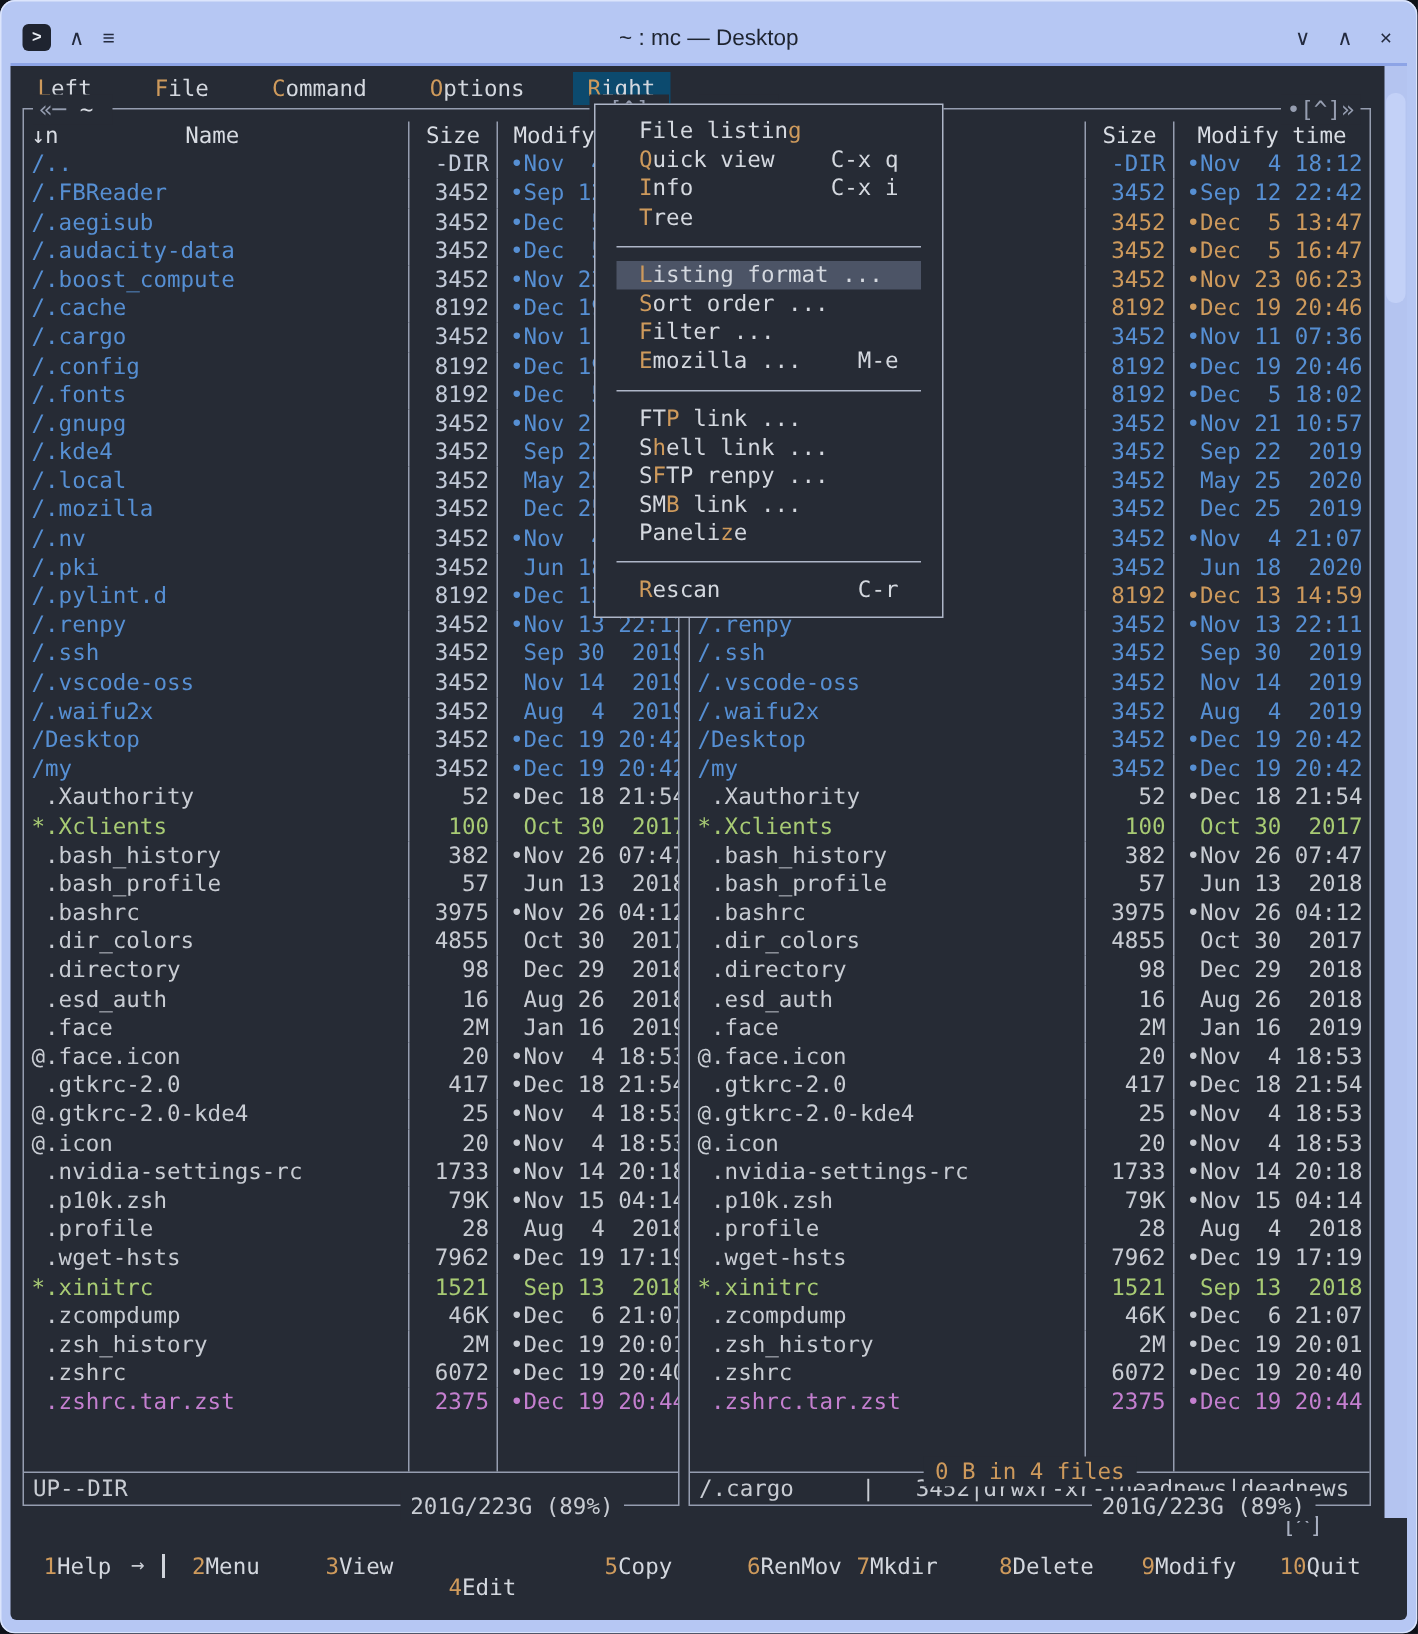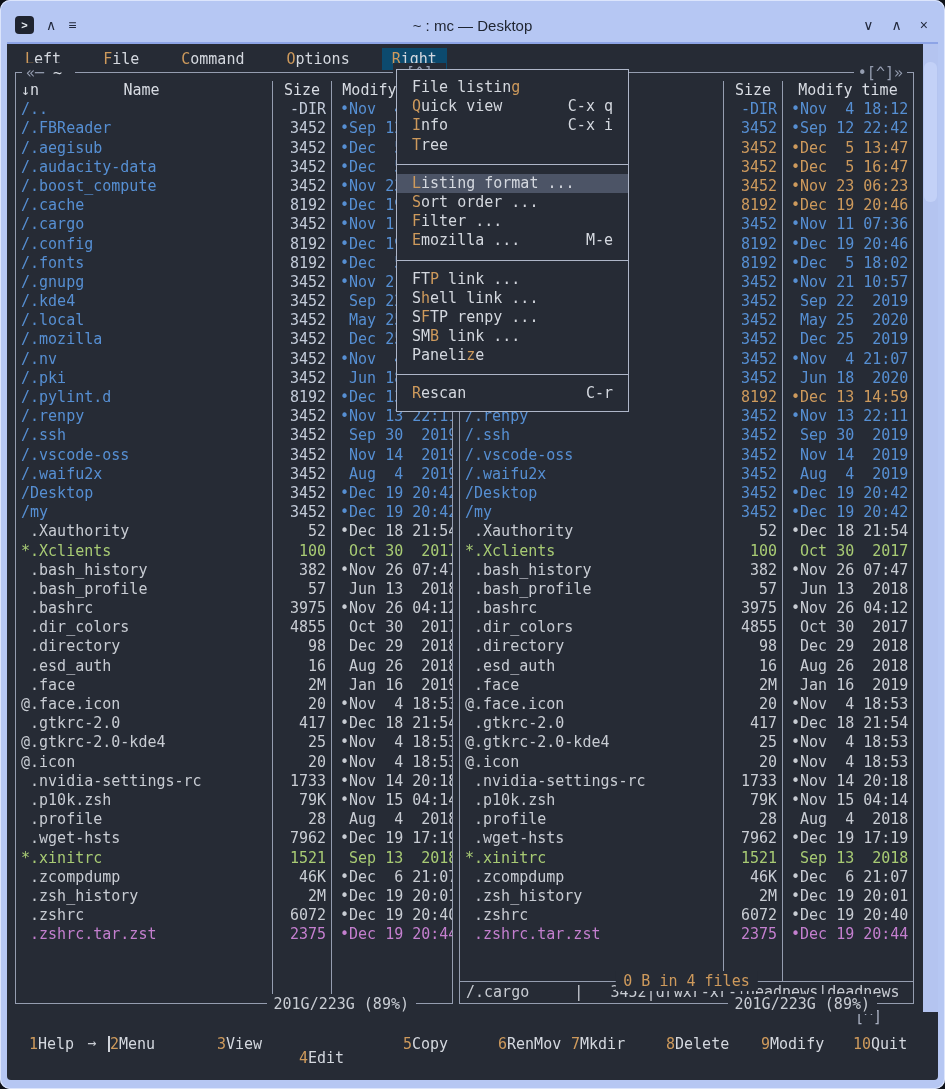--- a/index.html
+++ b/index.html
@@ -62,21 +62,21 @@
     background:#262b35;padding:0 8px;color:#ce9a5c;white-space:pre;line-height:20px;}
   .tdecor{position:absolute;top:-10px;background:#262b35;line-height:20px;padding:0 4px;
     color:#959db0;white-space:pre;z-index:2;}
   .tdecor.tl{left:6px;}
   .tdecor.tr{right:6px;}
   .tdecor .path{color:#d8dce3;}
   .disk{position:absolute;bottom:-11px;right:36px;background:#262b35;padding:0 7px;
     line-height:20px;color:#c8ccd3;white-space:pre;z-index:2;}
   
   .menu{position:absolute;left:389px;top:25px;width:233px;box-sizing:border-box;
-    border:1px solid #aeb6c8;background:#262b35;padding:8px 0 7px;z-index:9;}
+    border:1px solid #aeb6c8;background:#262b35;padding:8px 14px 7px;z-index:9;}
   .mi{display:flex;padding:0 15px;height:19.2px;line-height:19.2px;color:#d4d8df;white-space:pre;}
   .mi .sc{margin-left:auto;}
   .mi.sel{background:#4c5466;}
   .msep{height:19px;position:relative;}
   .msep::after{content:"";position:absolute;left:0;right:0;top:9px;border-top:1px solid #aeb6c8;}
   
   .prompt{height:26px;line-height:26px;position:relative;color:#c8ccd3;white-space:pre;}
   .cursor{display:inline-block;width:2px;height:16px;background:#d0d4db;margin-left:12px;vertical-align:middle;}
   .pmarker{position:absolute;right:32px;top:0;color:#aab1c2;}
   .fkeys{position:relative;height:30px;}
@@ -344,20 +344,21 @@
                 <div class="c name"> .zshrc.tar.zst</div>
                 <div class="c size">2375</div>
                 <div class="c mdate">•Dec 19 20:44</div>
               </div>
             </div>
           <div class="filler cols">
               <div class="c name"></div>
               <div class="c size"></div>
               <div class="c mdate"></div>
             </div>
+          <div class="ministatus"><span>UP--DIR</span></div>
           <span class="disk">201G/223G (89%)</span>
         </div>
 
         <div class="panel panel-right">
           <span class="tdecor tl"><span>«─</span> <span class="path">~</span> </span>
           <span class="tdecor tr">•[^]»</span>
           <div class="phead cols">
             <div class="c name"><span class="sort">↓n</span><span class="ntitle">Name</span></div>
             <div class="c size">Size</div>
             <div class="c mdate">Modify time</div>
@@ -594,21 +595,21 @@
         </div>
       </div>
 
       <div class="prompt">
         <span>→</span><span class="cursor"></span>
         <span class="pmarker">[^]</span>
       </div>
 
       <div class="fkeys" id="fkeys">
           <span class="fk" style="left: 14px;"><span class="num">1</span><span class="lbl">Help</span></span>
-          <span class="fk" style="left: 95px;"><span class="num">2</span><span class="lbl">Menu</span></span>
+          <span class="fk" style="left: 113px;"><span class="num">2</span><span class="lbl">Menu</span></span>
           <span class="fk" style="left: 202px;"><span class="num">3</span><span class="lbl">View</span></span>
           <span class="fk" style="left: 284px; margin-top: 14px;"><span class="num">4</span><span class="lbl">Edit</span></span>
           <span class="fk" style="left: 388px;"><span class="num">5</span><span class="lbl">Copy</span></span>
           <span class="fk" style="left: 483px;"><span class="num">6</span><span class="lbl">RenMov</span></span>
           <span class="fk" style="left: 556px; text-align: right;"><span class="num">7</span><span class="lbl">Mkdir</span></span>
           <span class="fk" style="left: 651px;"><span class="num">8</span><span class="lbl">Delete</span></span>
           <span class="fk" style="left: 746px;"><span class="num">9</span><span class="lbl">Modify</span></span>
           <span class="fk" style="left: 838px;"><span class="num">10</span><span class="lbl">Quit</span></span>
         </div>
     </div>

